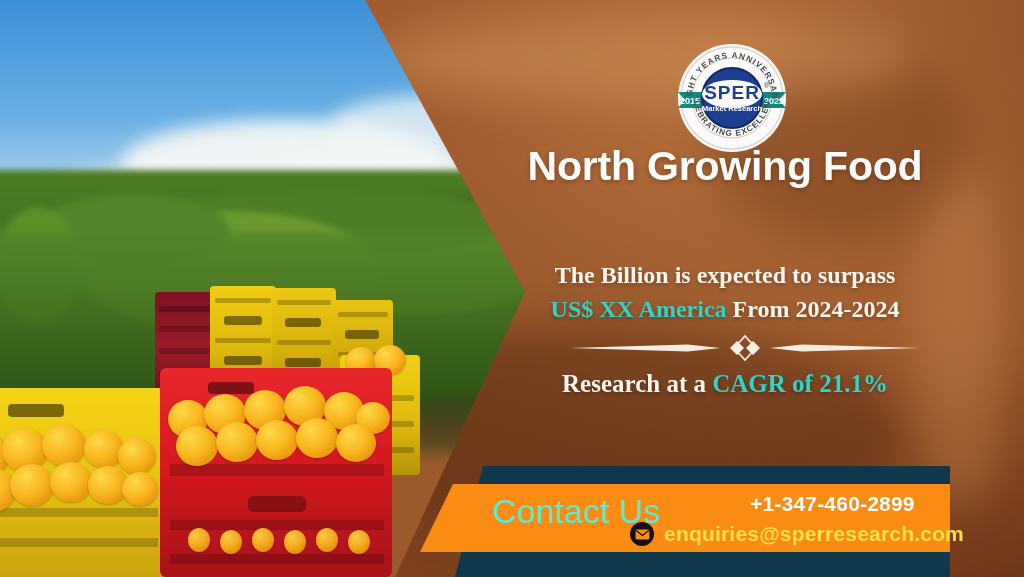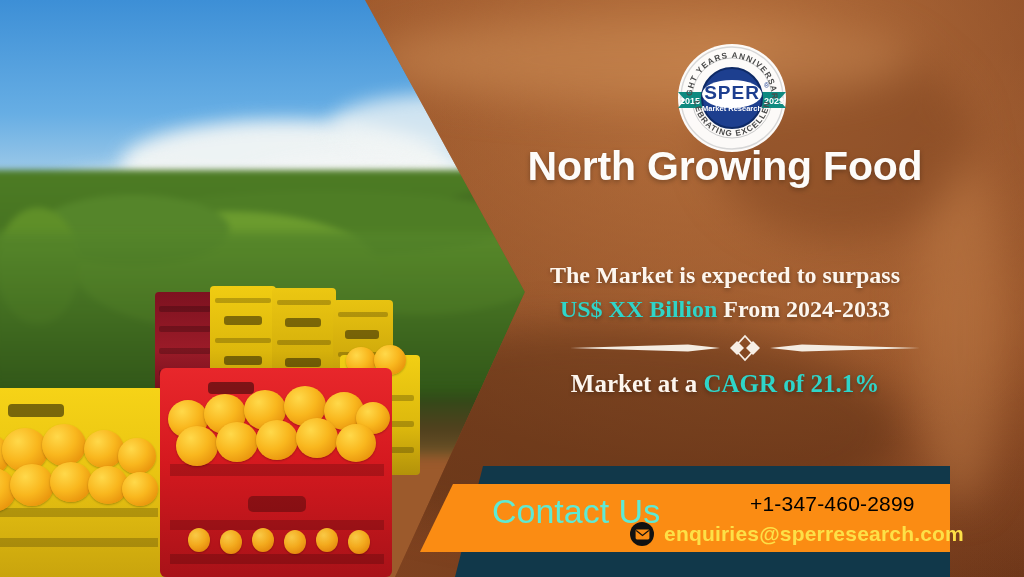--- a/index.html
+++ b/index.html
@@ -103,21 +103,21 @@
      text-shadow:0 2px 4px rgba(0,0,0,.3);}
 
   
   .bar-teal{position:absolute;left:455px;top:466px;width:495px;height:111px;
      background:#11384a;
      clip-path:polygon(28px 0, 495px 0, 495px 111px, 0px 111px);}
   .bar-orange{position:absolute;left:420px;top:484px;width:530px;height:68px;
      background:#fb8c13;
      clip-path:polygon(33px 0, 530px 0, 530px 68px, 0px 68px);}
   .contact-label{position:absolute;left:492px;top:492px;color:#5eead4;font-size:34px;font-weight:400;}
-  .phone{position:absolute;left:750px;top:492px;color:#000000;font-size:21px;font-weight:400;letter-spacing:.2px;}
+  .phone{position:absolute;left:750px;top:492px;color:#ffffff;font-size:21px;font-weight:700;letter-spacing:.2px;}
   .mail-row{position:absolute;left:630px;top:522px;display:flex;align-items:center;gap:10px;}
   .mail-icon{width:24px;height:24px;border-radius:50%;background:#111;display:flex;align-items:center;justify-content:center;}
   .mail-icon svg{display:block;}
   .email{color:#fde047;font-size:21px;font-weight:700;letter-spacing:.2px;}
 </style>
 </head>
 <body>
 
 <div class="banner">
 
@@ -246,35 +246,35 @@
         <textPath href="#arcBot" startOffset="50%" text-anchor="middle">CELEBRATING EXCELLENCE</textPath>
       </text>
     </svg>
   </div>
 
   <div class="title">
     <div>North Growing Food</div>
   </div>
 
   <div class="sub">
-    <div>The Market is expected to surpass</div>
-    <div><span class="tealtext">US$ XX Billion</span><span> From 2024-2033</span></div>
+    <div>The Billion is expected to surpass</div>
+    <div><span class="tealtext">US$ XX America</span><span> From 2024-2024</span></div>
   </div>
 
   <div class="divider">
     <svg width="350" height="32" viewBox="0 0 350 32" aria-hidden="true">
       <path d="M0,16 L118,12.4 L150,16 L118,19.6 Z" fill="#f4ece2"></path>
       <path d="M350,16 L232,12.4 L200,16 L232,19.6 Z" fill="#f4ece2"></path>
       <path d="M160,16 L167,9 L174,16 L167,23 Z" fill="#f7efe6"></path>
       <path d="M190,16 L183,9 L176,16 L183,23 Z" fill="#f7efe6"></path>
       <path d="M175,4 L186,16 L175,28 L164,16 Z" fill="none" stroke="#f7efe6" stroke-width="1.8"></path>
     </svg>
   </div>
 
-  <div class="cagr"><span>Market at a </span><span class="tealtext">CAGR of 21.1%</span></div>
+  <div class="cagr"><span>Research at a </span><span class="tealtext">CAGR of 21.1%</span></div>
 
   <div class="bar-teal"></div>
   <div class="bar-orange"></div>
   <div class="contact-label">Contact Us</div>
   <div class="phone">+1-347-460-2899</div>
   <div class="mail-row">
     <span class="mail-icon">
       <svg width="15" height="11" viewBox="0 0 15 11" aria-hidden="true">
         <rect x="0.6" y="0.6" width="13.8" height="9.8" rx="1.4" fill="#fb8c13"></rect>
         <path d="M1.2,1.6 L7.5,6.4 L13.8,1.6" fill="none" stroke="#111111" stroke-width="1.25"></path>

